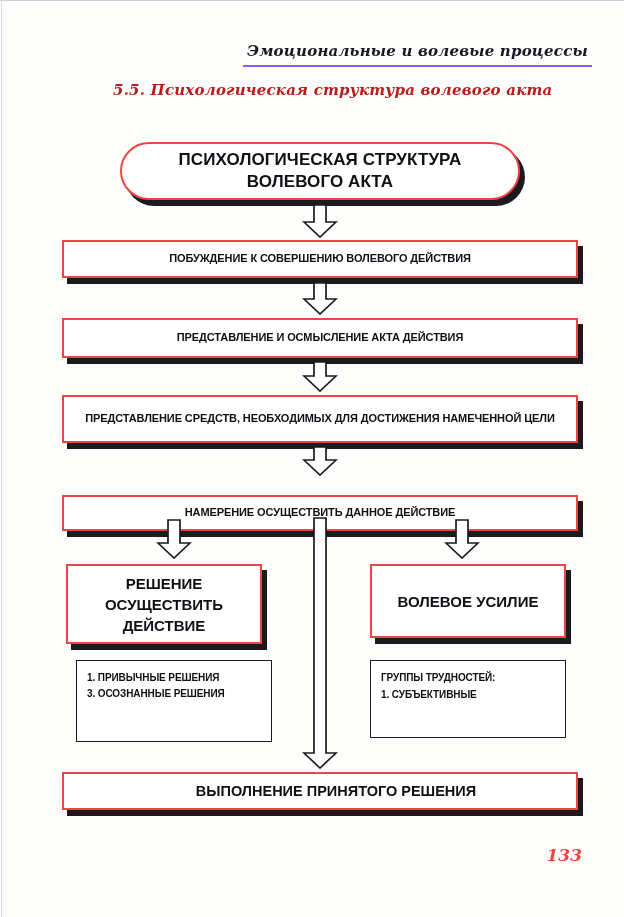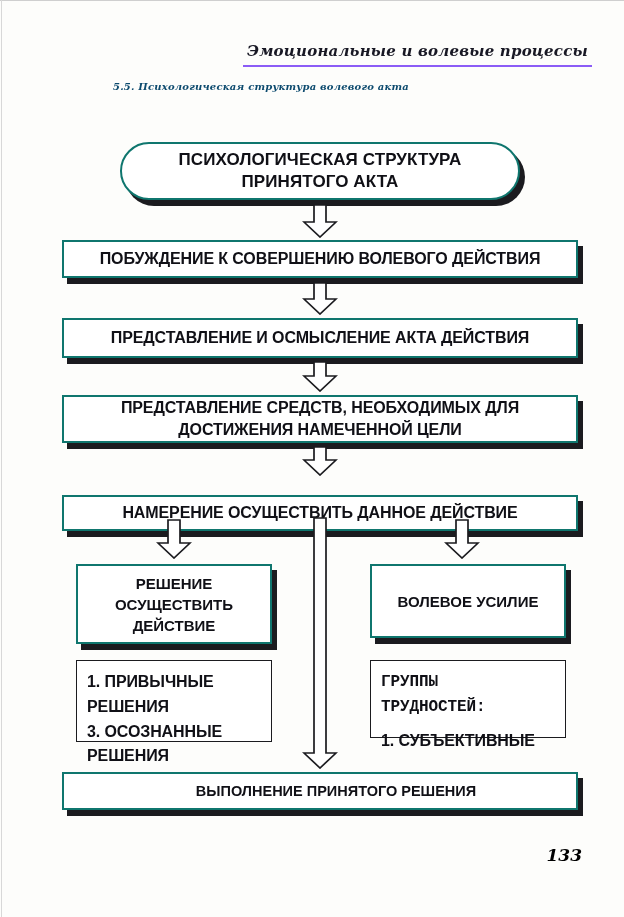--- a/index.html
+++ b/index.html
@@ -30,100 +30,100 @@
     border-bottom: 2px solid #8b5cf6;
     padding: 0 4px 5px 4px;
   }
   .section-title {
     position: absolute;
     top: 81px;
     left: 113px;
     font-family: "DejaVu Serif", serif;
     font-style: italic;
     font-weight: bold;
-    font-size: 10px;
+    font-size: 15px;
     letter-spacing: 0.2px;
-    color: #0c4a6e;
+    color: #b91c1c;
   }
 
   .box {
     position: absolute;
     background: #ffffff;
-    border: 2px solid #0f766e;
+    border: 2px solid #ef4444;
     box-shadow: 5px 6px 0 #1b1b1f;
     display: flex;
     flex-direction: column;
     align-items: center;
     justify-content: center;
     text-align: center;
     font-weight: bold;
     color: #101016;
   }
   .title-box {
     left: 120px; top: 142px; width: 400px; height: 58px;
     border-radius: 29px;
     font-size: 17px;
     line-height: 1.32;
     letter-spacing: 0.1px;
   }
-  .step { font-size: 16px; letter-spacing: -0.1px; padding: 12px 20px; line-height: 1.38; }
+  .step { font-size: 11px; letter-spacing: -0.1px; padding: 12px 20px; line-height: 1.38; }
   .step-1 { left: 62px; top: 240px; width: 516px; height: 38px; }
   .step-2 { left: 62px; top: 318px; width: 516px; height: 40px; }
   .step-3 { left: 62px; top: 395px; width: 516px; height: 48px; }
   .step-4 { left: 62px; top: 495px; width: 516px; height: 36px; }
 
-  .decision-box { left: 76px;  top: 564px; width: 196px; height: 80px; font-size: 15px; line-height: 1.4; padding: 0 30px; }
+  .decision-box { left: 66px;  top: 564px; width: 196px; height: 80px; font-size: 15px; line-height: 1.4; padding: 0 30px; }
   .effort-box   { left: 370px; top: 564px; width: 196px; height: 74px; font-size: 15px; }
   .final-box    { left: 62px;  top: 772px; width: 516px; height: 38px; font-size: 14.5px; padding-left: 32px; }
 
   .listbox {
     position: absolute;
     background: #ffffff;
     border: 1.5px solid #1b1b1f;
     font-weight: bold;
-    font-size: 16px;
+    font-size: 10px;
     letter-spacing: -0.1px;
     color: #101016;
     padding: 9px 20px 6px 10px;
     line-height: 1.55;
     text-align: left;
   }
   .decision-list { left: 76px;  top: 660px; width: 196px; height: 82px; }
   .difficulty-list { left: 370px; top: 660px; width: 196px; height: 78px; }
-  .difficulty-list .list-title { margin-bottom: 9px; font-family: Liberation Mono, monospace; }
+  .difficulty-list .list-title { margin-bottom: 1px; }
 
   .arrow { position: absolute; }
   .arrow polygon { fill: #ffffff; stroke: #1b1b1f; stroke-width: 1.7; stroke-linejoin: miter; }
 
   .page-number {
     position: absolute;
     top: 845px;
     right: 42px;
     font-family: "DejaVu Serif", serif;
     font-style: italic;
     font-weight: bold;
     font-size: 17px;
-    color: #000000;
+    color: #ef4444;
   }
 </style>
 </head>
 <body>
 
 <div class="page">
   <div class="edge-top"></div>
   <div class="edge-left"></div>
 
   <div class="running-header">Эмоциональные и волевые процессы</div>
   <div class="section-title">5.5. Психологическая структура волевого акта</div>
 
   <div>
 
     <div class="box title-box">
       <div>ПСИХОЛОГИЧЕСКАЯ СТРУКТУРА</div>
-      <div>ПРИНЯТОГО АКТА</div>
+      <div>ВОЛЕВОГО АКТА</div>
     </div>
 
     <svg class="arrow" style="left:302px; top:204px;" width="36" height="34" viewBox="0 0 36 34">
       <polygon points="12,1 24,1 24,18 34,18 18,33 2,18 12,18"></polygon>
     </svg>
 
     <div class="box step step-1">ПОБУЖДЕНИЕ К СОВЕРШЕНИЮ ВОЛЕВОГО ДЕЙСТВИЯ</div>
 
     <svg class="arrow" style="left:302px; top:282px;" width="36" height="33" viewBox="0 0 36 33">
       <polygon points="12,1 24,1 24,17 34,17 18,32 2,17 12,17"></polygon>

